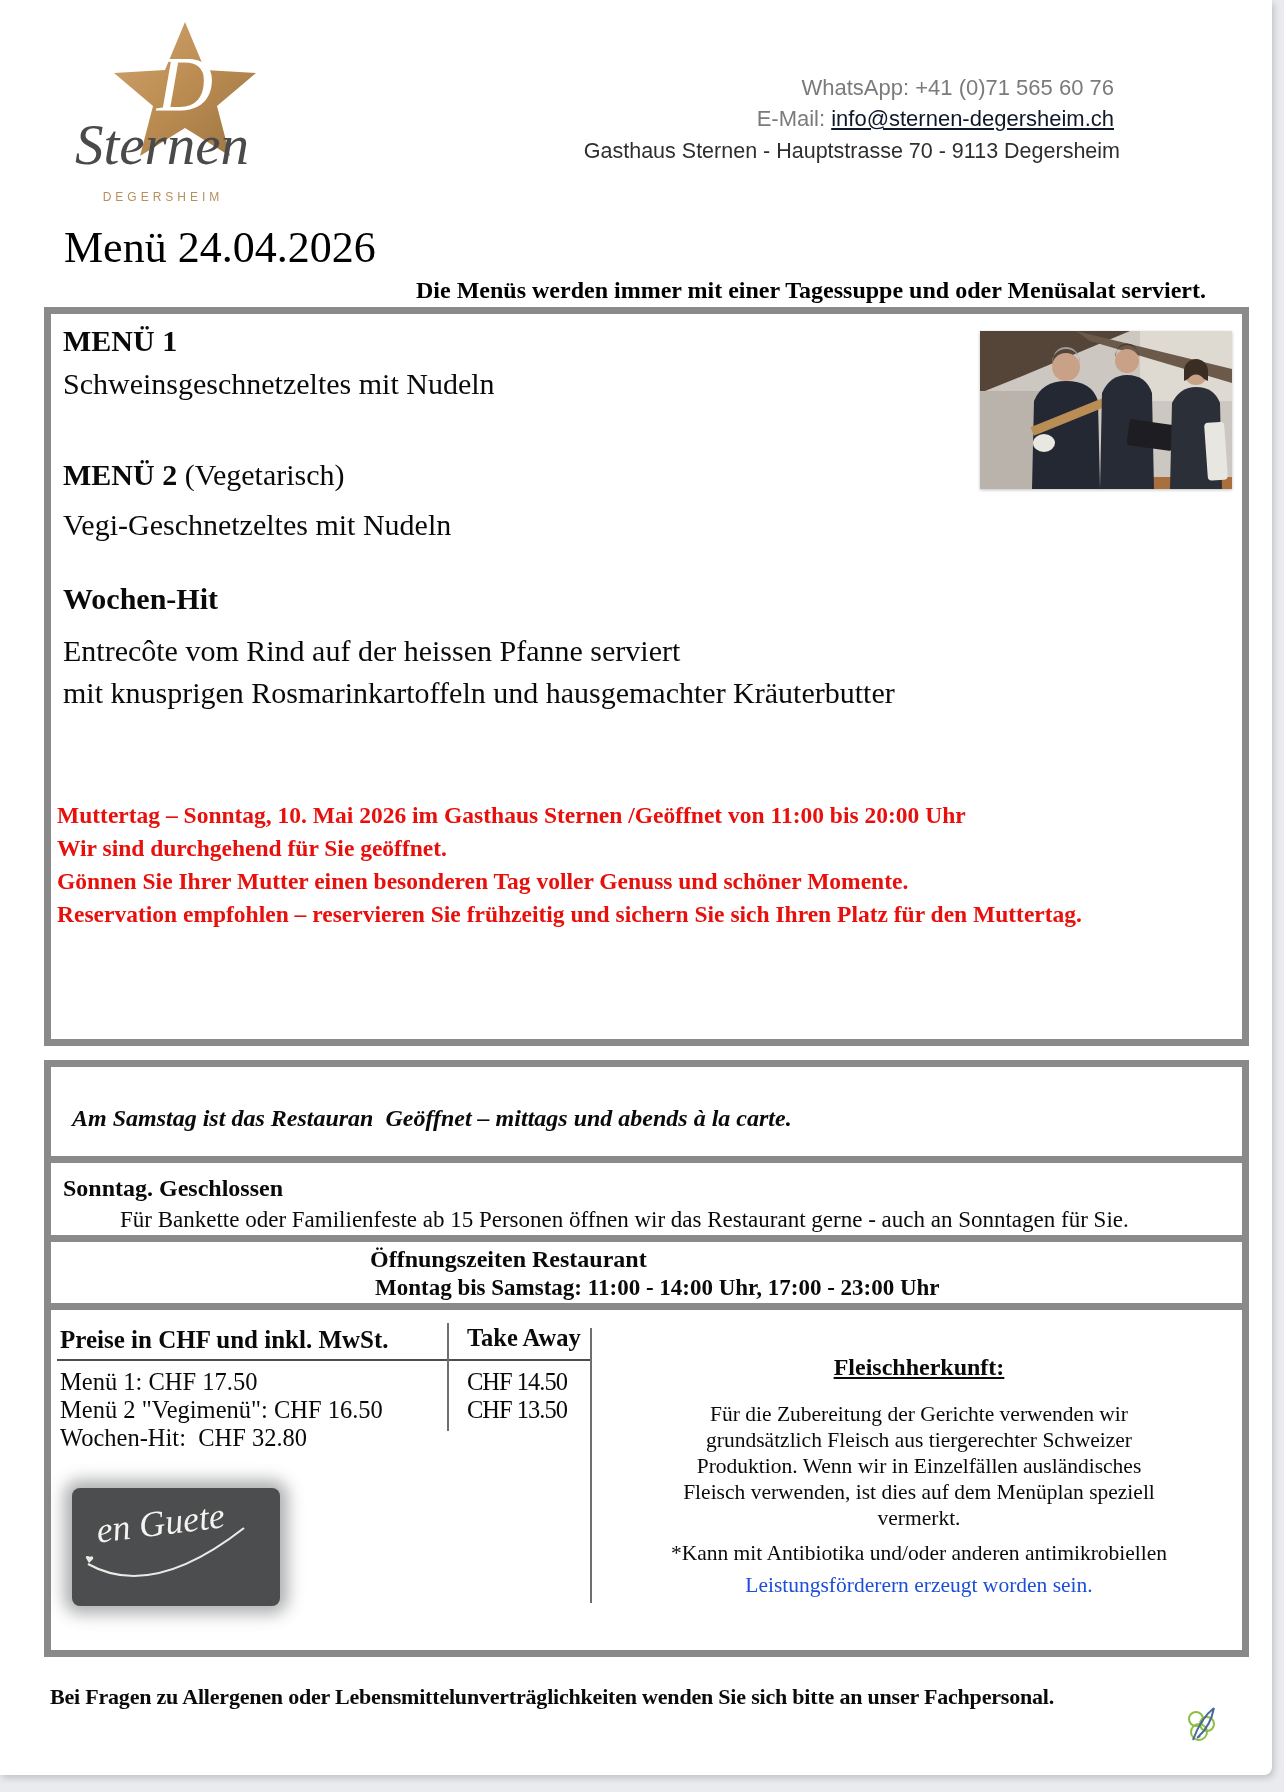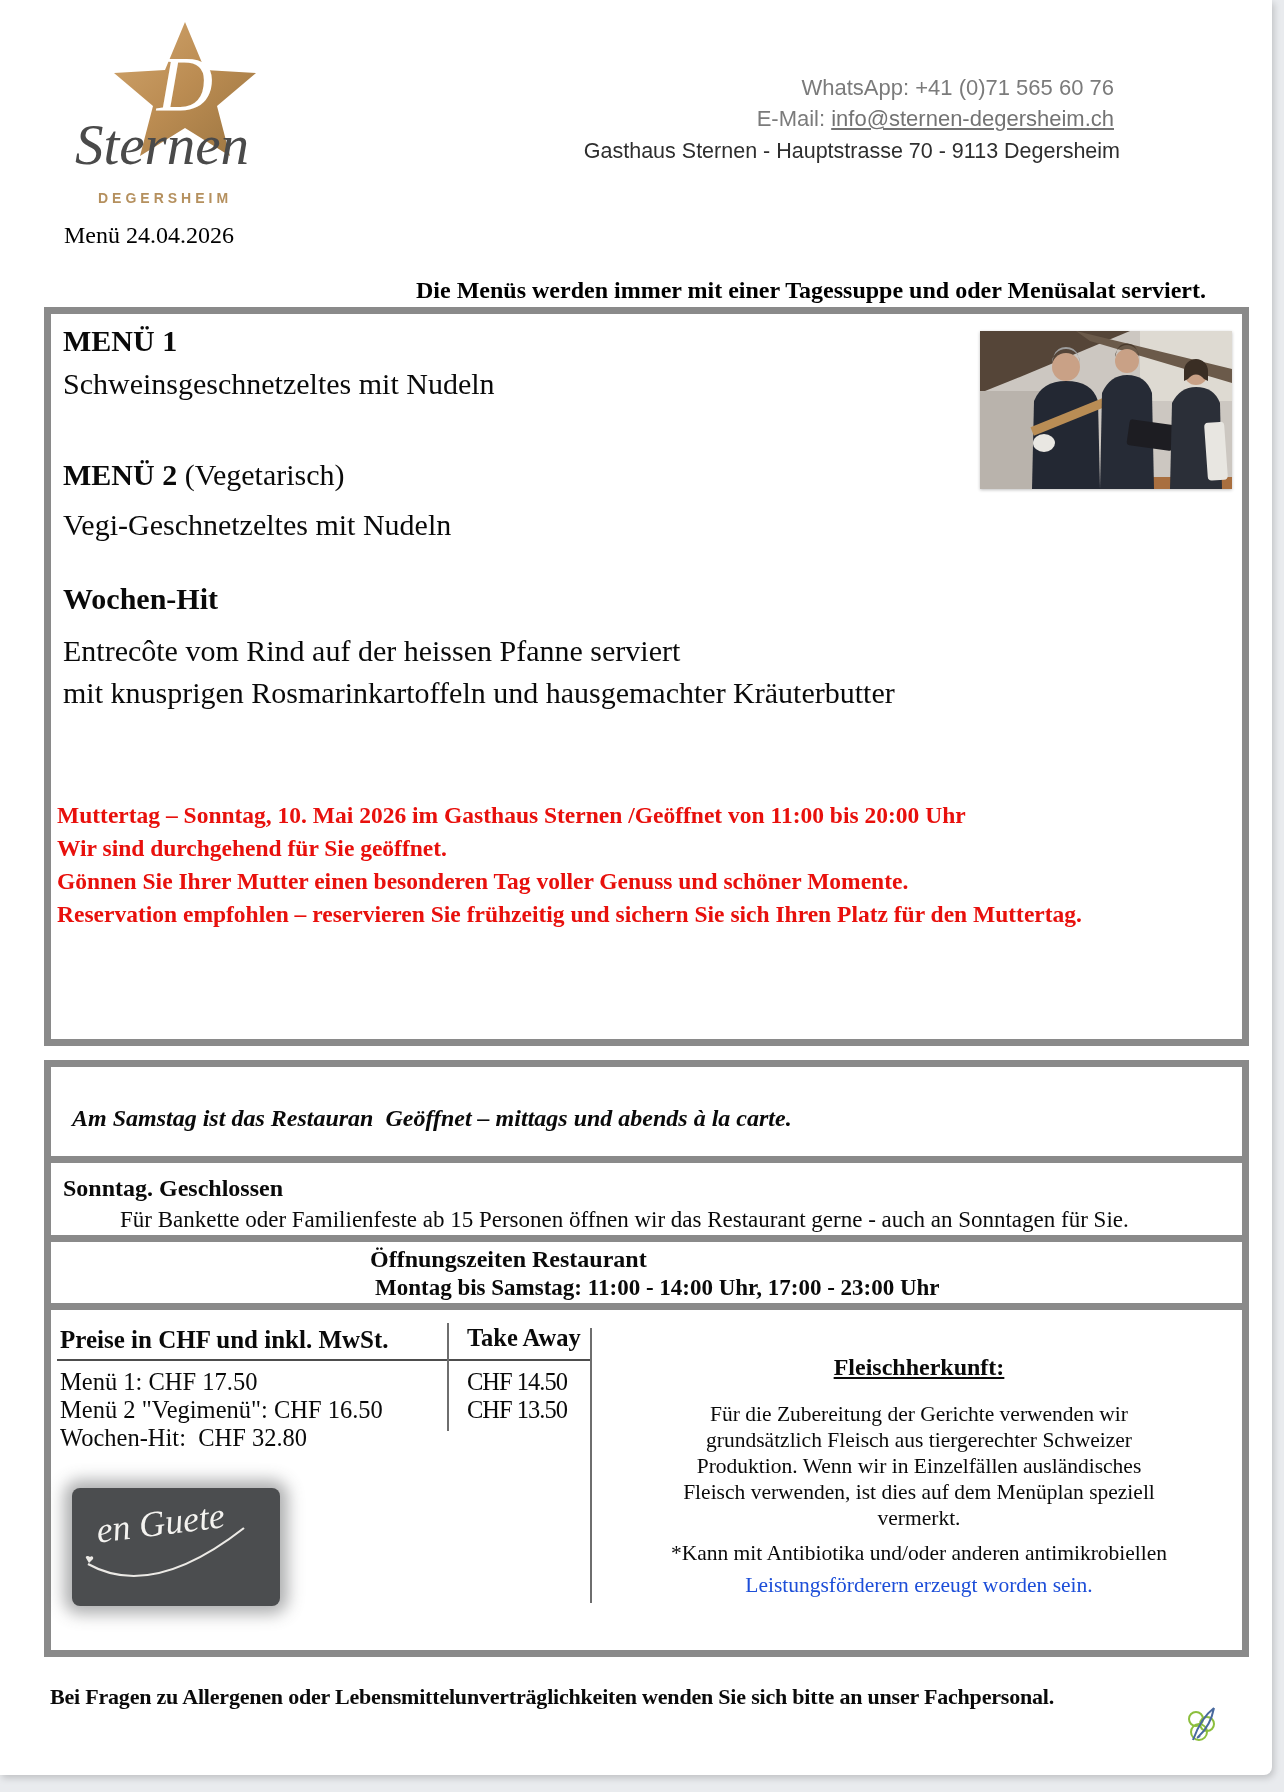--- a/index.html
+++ b/index.html
@@ -10,26 +10,26 @@
   .abs{position:absolute;}
   .serif{font-family:"Liberation Serif",serif;color:#111;}
   .sans{font-family:"Liberation Sans",sans-serif;}
   .b{font-weight:bold;}
   .ws-pre{white-space:pre-wrap;}
 
   
   #logo-star-wrap{left:100px;top:18px;width:170px;height:145px;}
   #logo-script{left:52px;top:112px;width:220px;text-align:center;font-style:italic;
                font-size:57px;color:#4a4a4a;font-family:"Liberation Serif",serif;}
-  #logo-place{left:98px;top:190px;width:130px;text-align:center;font-size:14px;
-              letter-spacing:4px;color:#b5905e;font-weight:bold;}
+  #logo-place{left:98px;top:190px;width:130px;text-align:center;font-size:12px;
+              letter-spacing:4px;color:#b5905e;font-weight:normal;}
   #contact{right:158px;top:72px;text-align:right;font-size:22px;color:#7b7b7b;line-height:31px;}
-  #contact a{color:#737373;}
+  #contact a{color:#0f172a;}
   #address{right:152px;top:139px;text-align:right;font-size:21.5px;color:#2e2e2e;}
-  #menu-date{left:64px;top:222px;font-size:24px;color:#000;}
+  #menu-date{left:64px;top:222px;font-size:44px;color:#000;}
   #menus-note{left:0;top:277px;width:1206px;text-align:right;font-size:24px;font-weight:bold;color:#000;}
 
   
   .graybox{border:7px solid #8a8a8a;background:#fff;box-sizing:border-box;}
   #menu-box{left:44px;top:307px;width:1205px;height:739px;}
   #menu-box .line{position:absolute;left:12px;font-size:30px;color:#0a0a0a;}
   .red-line{position:absolute;left:6px;font-size:23.5px;font-weight:bold;color:#e8100c;width:1170px;}
 
   
   #photo{left:929px;top:17px;width:252px;height:158px;overflow:hidden;box-shadow:0 1px 3px rgba(0,0,0,.25);}

